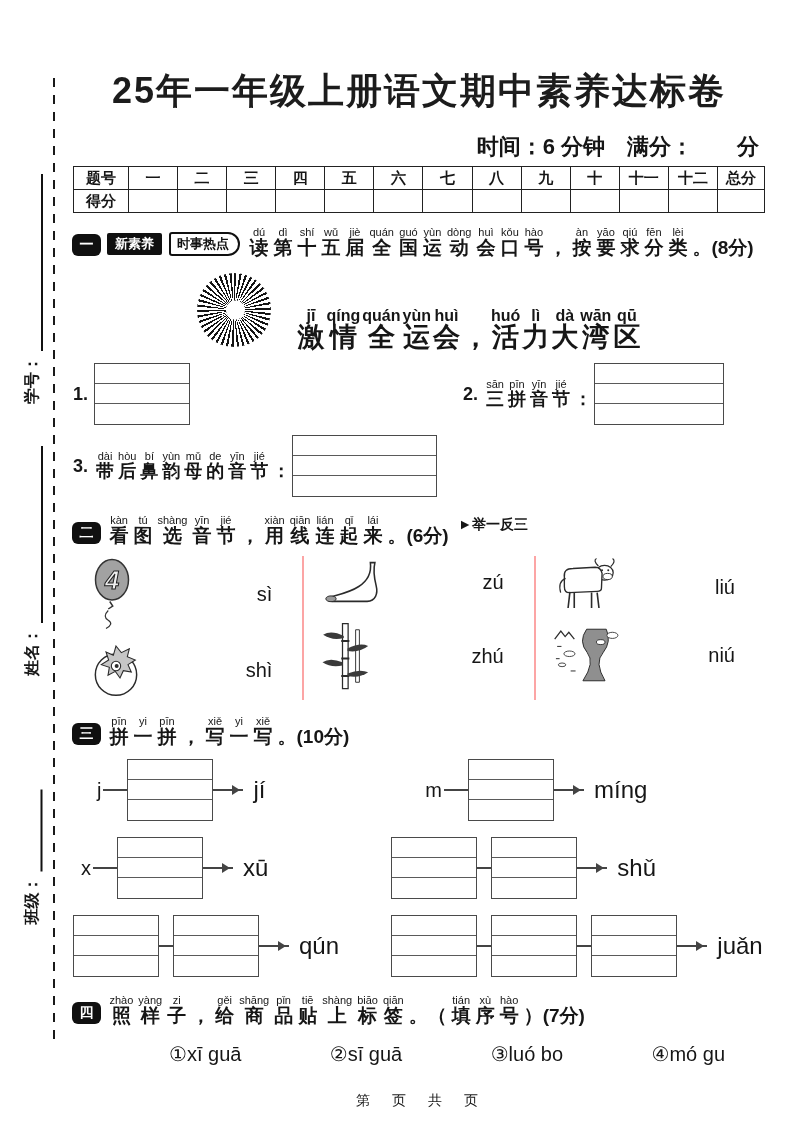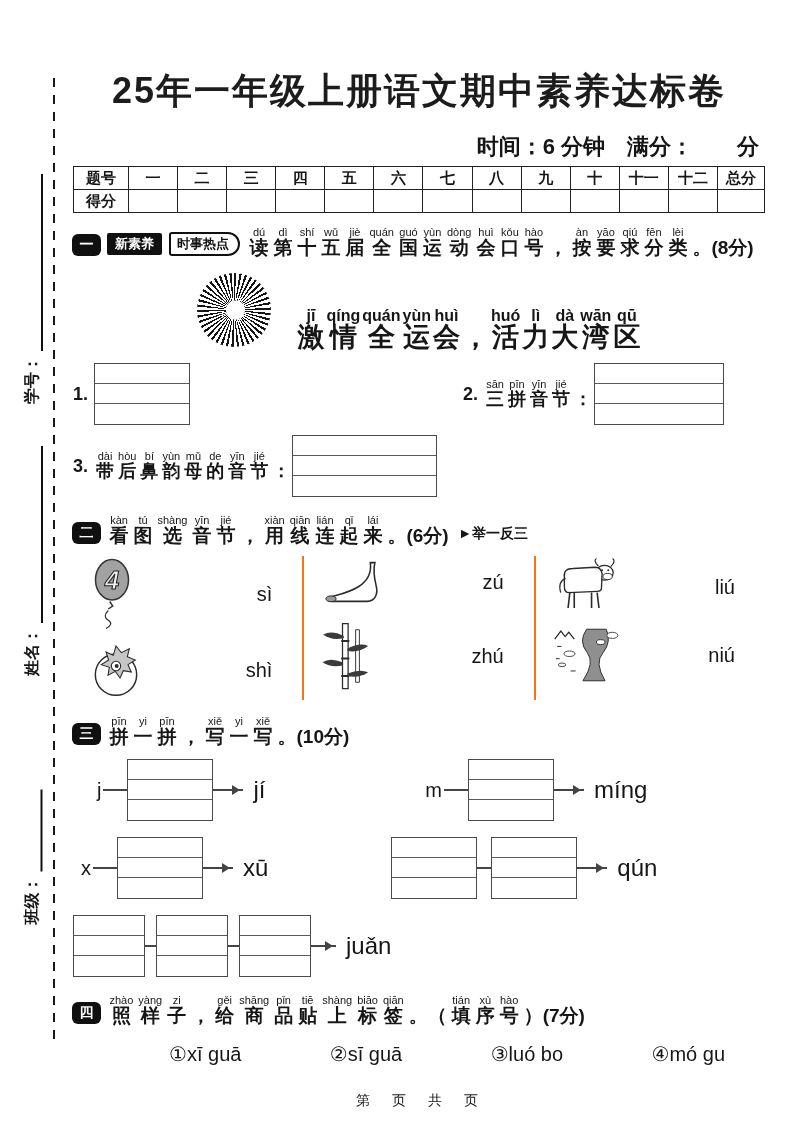--- a/index.html
+++ b/index.html
@@ -35,21 +35,21 @@
   .sec-num { flex:none; width:27px; height:20px; margin-bottom:3px; background:#101010;
     color:#fff; border-radius:5px; display:flex; align-items:center; justify-content:center;
     font-size:14px; font-weight:700; box-shadow:0 0 0 1px #101010; }
   .badge-solid { flex:none; background:#101010; color:#fff; font-size:13px; font-weight:700;
     padding:2px 8px; margin-bottom:3px; border-radius:2px; }
   .badge-outline { flex:none; border:2px solid #101010; color:#101010; font-size:13px;
     font-weight:700; padding:1px 9px 1px 6px; margin-bottom:2px; border-radius:3px 12px 12px 3px; }
   .ruby-line { font-size:19px; font-weight:700; white-space:nowrap; line-height:1.05; }
   .ruby-line ruby { margin:0 2.5px; }
   rt { font-size:11px; font-weight:400; letter-spacing:0; }
-  .tag { font-size:14px; font-weight:700; margin-bottom:3px; white-space:nowrap; }
+  .tag { font-size:14px; font-weight:700; margin-bottom:12px; white-space:nowrap; }
 
   
   .logo-row { display:flex; align-items:center; justify-content:center; gap:26px; margin-top:10px; }
   .starburst { width:74px; height:74px; border-radius:50%;
     background:
       radial-gradient(circle at 52% 50%, #ffffff 0 9px, rgba(255,255,255,0) 10px),
       repeating-conic-gradient(#141414 0deg 3.6deg, #ffffff 3.6deg 8.6deg); }
   .slogan { font-size:27px; font-weight:800; white-space:nowrap; }
   .slogan ruby { margin:0 1px; }
   .slogan rt { font-size:16px; font-weight:700;margin-top:39px; }
@@ -60,21 +60,21 @@
   .q-ruby { font-size:18px; font-weight:700; white-space:nowrap; line-height:1.05; }
   .q-ruby ruby { margin:0 2px; }
   .pgrid { display:inline-block; border:1.6px solid #4a4a4a; background:#fff; }
   .pgrid i { display:block; height:20px; border-bottom:1px solid #5a5a5a; }
   .pgrid i:last-child { border-bottom:none; }
   .g1 { width:96px; } .g2 { width:130px; } .g3 { width:145px; }
 
   
   .match-wrap { display:flex; margin-top:10px; }
   .match-col { flex:1; display:flex; flex-direction:column; gap:12px; padding:2px 16px; }
-  .match-col + .match-col { border-left:2px solid #f97316; }
+  .match-col + .match-col { border-left:2px solid #fca5a5; }
   .match-cell { display:flex; align-items:center; justify-content:space-between; padding-right:14px; }
   .match-label { font-size:20px; }
 
   
   .diagrams { display:grid; grid-template-columns:46% 54%; row-gap:16px; margin-top:12px; }
   .diag { display:flex; align-items:center; }
   .init { font-size:20px; margin-right:2px; }
   .hline { width:24px; height:2px; background:#444; }
   .hlink { width:14px; height:2px; background:#444; }
   .dg { width:86px; }
@@ -317,20 +317,35 @@
             <i></i>
             <i></i>
           </span>
         <span class="hlink"></span>
         <span class="pgrid dg">
             <i></i>
             <i></i>
             <i></i>
           </span>
         <span class="arrow"></span>
+        <span class="result">shǔ</span>
+      </div>
+      <div class="diag">
+        <span class="pgrid dg">
+            <i></i>
+            <i></i>
+            <i></i>
+          </span>
+        <span class="hlink"></span>
+        <span class="pgrid dg">
+            <i></i>
+            <i></i>
+            <i></i>
+          </span>
+        <span class="arrow"></span>
         <span class="result">qún</span>
       </div>
       <div class="diag">
         <span class="pgrid dg">
             <i></i>
             <i></i>
             <i></i>
           </span>
         <span class="hlink"></span>
         <span class="pgrid dg">

